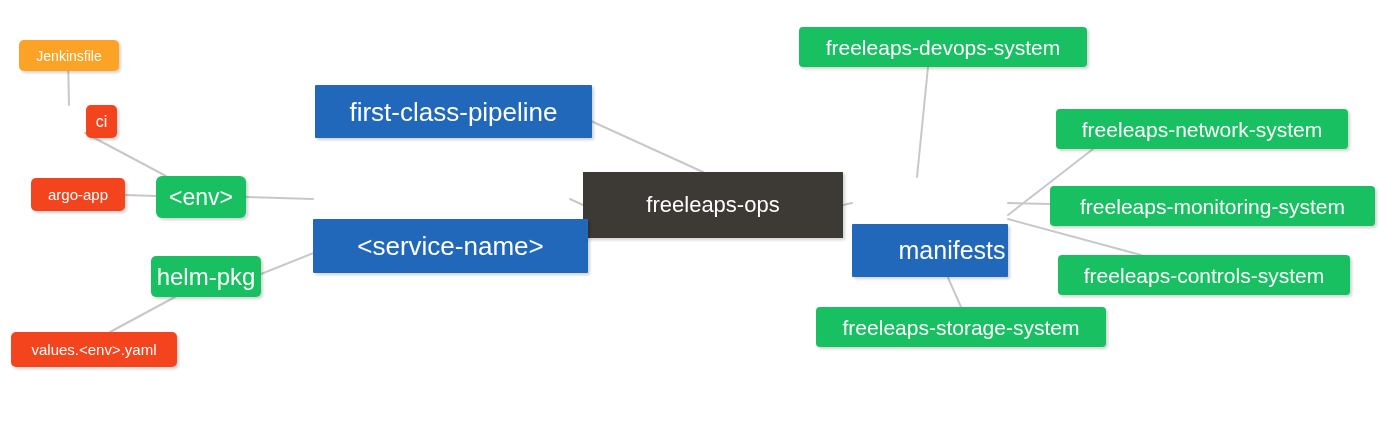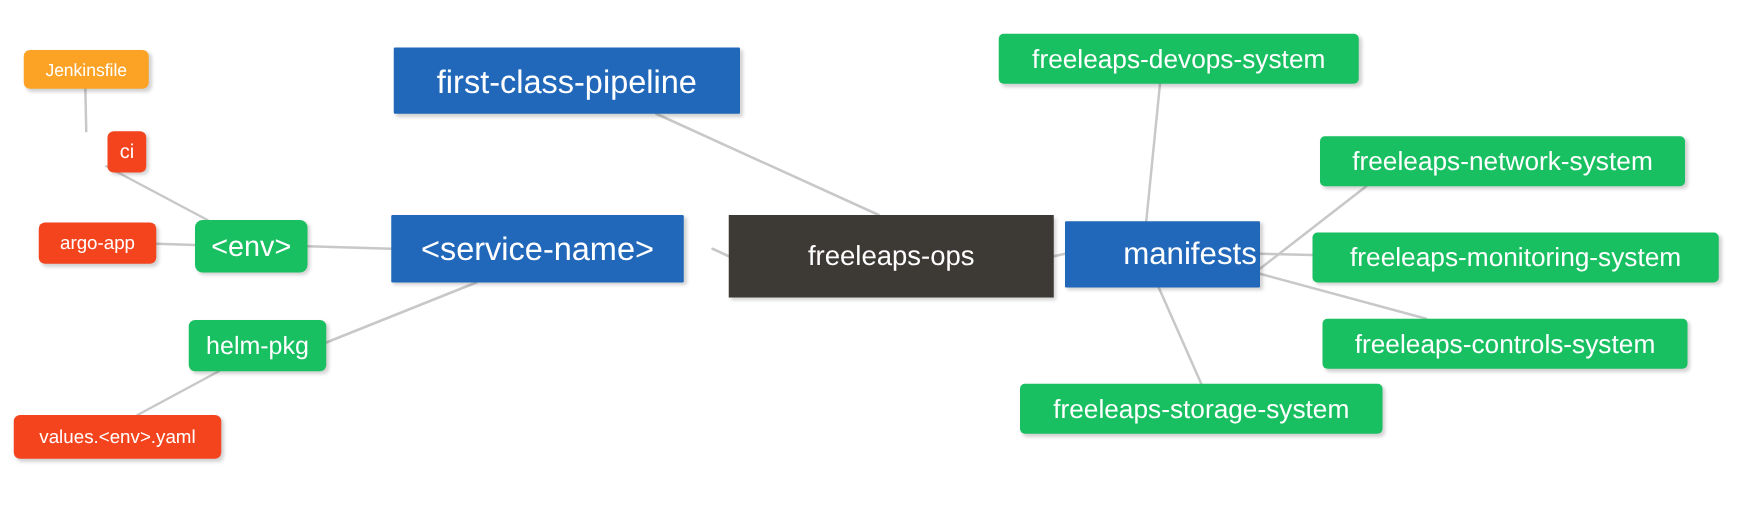--- a/index.html
+++ b/index.html
@@ -38,36 +38,37 @@
   }
   .node.root {
     background: #3d3935;
     border-radius: 0px;
     font-size: 22px;
   }
   .node.blue {
     background: #2168ba;
     border-radius: 1px;
     font-size: 26px;
+    margin-top: 47px;
   }
   .node.blue.small {
     font-size: 25px;
     padding-left: 44px;
   }
   .node.green {
     background: #19c061;
     border-radius: 4px;
     font-size: 21px;
   }
   .node.green.env {
     font-size: 23px;
     border-radius: 6px;
   }
   .node.green.helm {
-    font-size: 20px;
+    font-size: 24px;
     border-radius: 5px;
   }
   .node.orange {
     background: #fca326;
     border-radius: 5px;
     font-size: 14px;
   }
   .node.red {
     background: #f4441e;
     border-radius: 5px;
@@ -93,21 +94,21 @@
       <line x1="69" y1="105" x2="68" y2="57" stroke="#c8c8c8" stroke-width="2" stroke-linecap="round"></line>
       <line x1="175" y1="297" x2="110" y2="332" stroke="#c8c8c8" stroke-width="2" stroke-linecap="round"></line>
       <line x1="917" y1="177" x2="928" y2="67" stroke="#c8c8c8" stroke-width="2" stroke-linecap="round"></line>
       <line x1="1008" y1="215" x2="1093" y2="149" stroke="#c8c8c8" stroke-width="2" stroke-linecap="round"></line>
       <line x1="1008" y1="203" x2="1050" y2="204" stroke="#c8c8c8" stroke-width="2" stroke-linecap="round"></line>
       <line x1="1008" y1="219" x2="1141" y2="255" stroke="#c8c8c8" stroke-width="2" stroke-linecap="round"></line>
       <line x1="927" y1="230" x2="961" y2="307" stroke="#c8c8c8" stroke-width="2" stroke-linecap="round"></line>
     </svg>
   <div id="node-layer">
       <div class="node root" style="left: 583px; top: 172px; width: 260px; height: 66px;">freeleaps-ops</div>
-      <div class="node blue" style="left: 313px; top: 172px; width: 234px; height: 54px;">&lt;service-name&gt;</div>
+      <div class="node blue" style="left: 313px; top: 172px; width: 275px; height: 54px;">&lt;service-name&gt;</div>
       <div class="node blue" style="left: 315px; top: 38px; width: 277px; height: 53px;">first-class-pipeline</div>
       <div class="node blue small" style="left: 852px; top: 177px; width: 156px; height: 53px;">manifests</div>
       <div class="node green env" style="left: 156px; top: 176px; width: 90px; height: 42px;">&lt;env&gt;</div>
       <div class="node green helm" style="left: 151px; top: 256px; width: 110px; height: 41px;">helm-pkg</div>
       <div class="node red ci" style="left: 54px; top: 105px; width: 31px; height: 33px; margin-left: 32px;">ci</div>
       <div class="node red" style="left: 31px; top: 178px; width: 94px; height: 33px;">argo-app</div>
       <div class="node orange" style="left: 19px; top: 40px; width: 100px; height: 31px;">Jenkinsfile</div>
       <div class="node red" style="left: 11px; top: 332px; width: 166px; height: 35px;">values.&lt;env&gt;.yaml</div>
       <div class="node green" style="left: 799px; top: 27px; width: 288px; height: 40px;">freeleaps-devops-system</div>
       <div class="node green" style="left: 1056px; top: 109px; width: 292px; height: 40px;">freeleaps-network-system</div>

